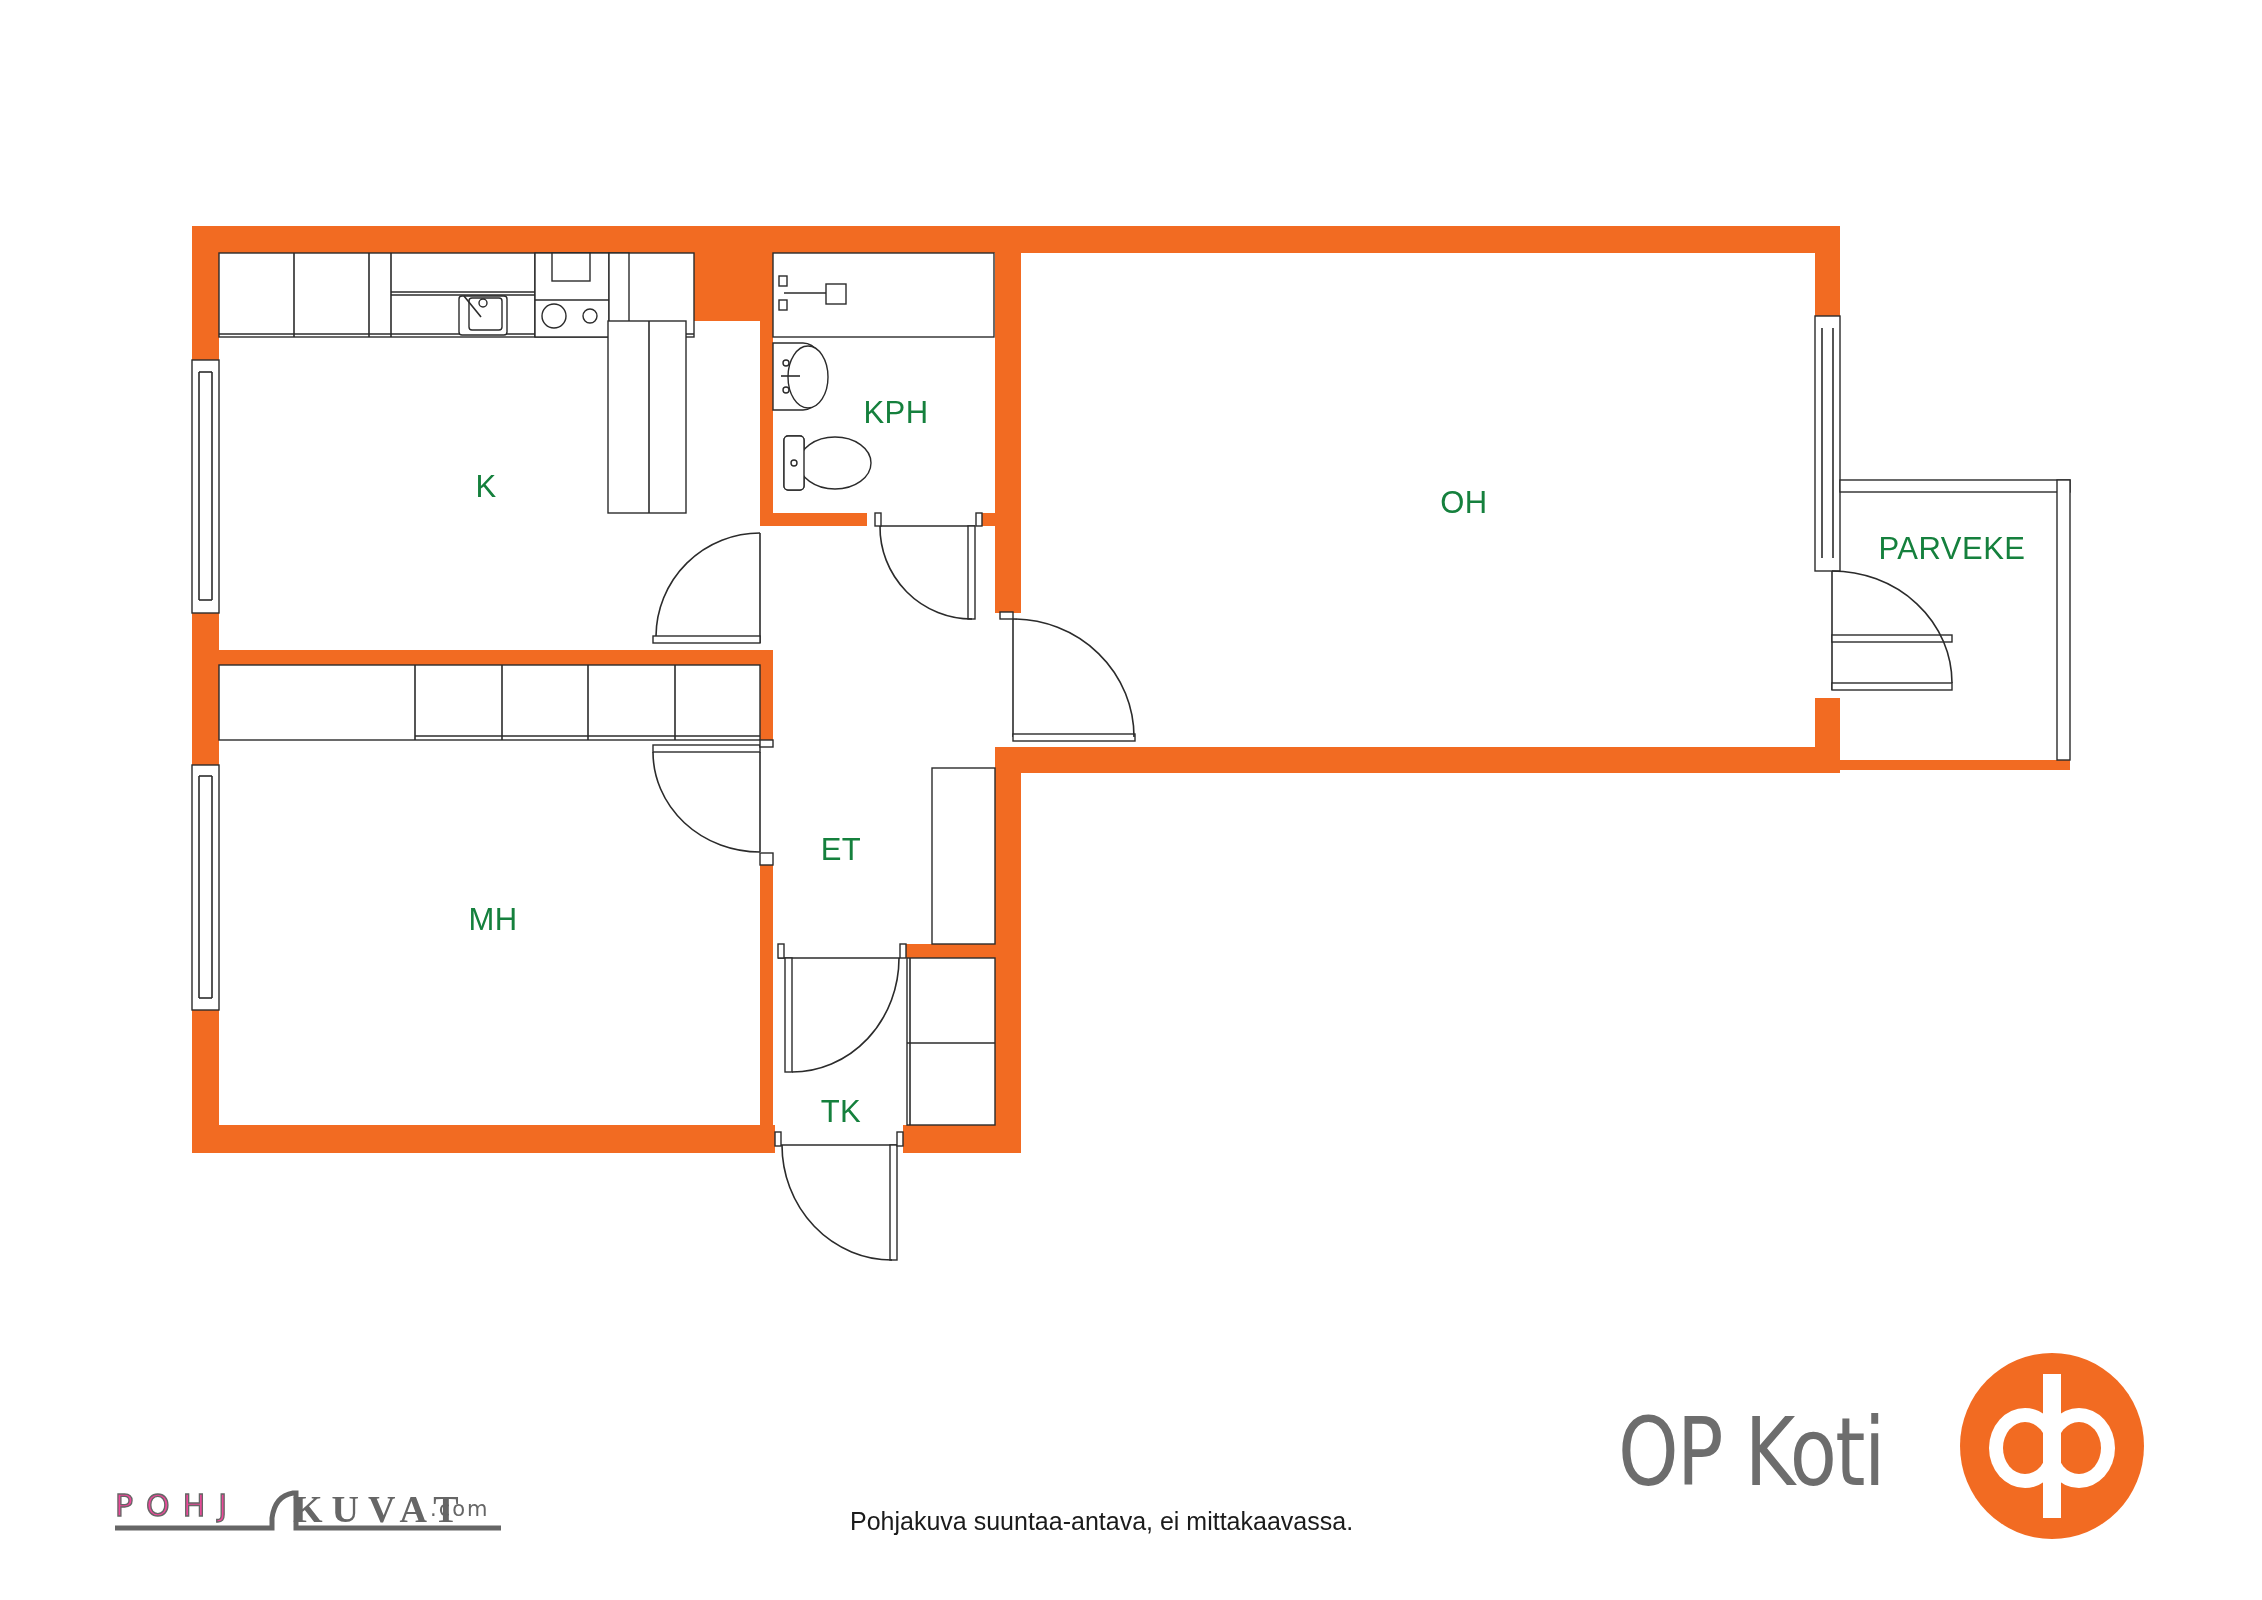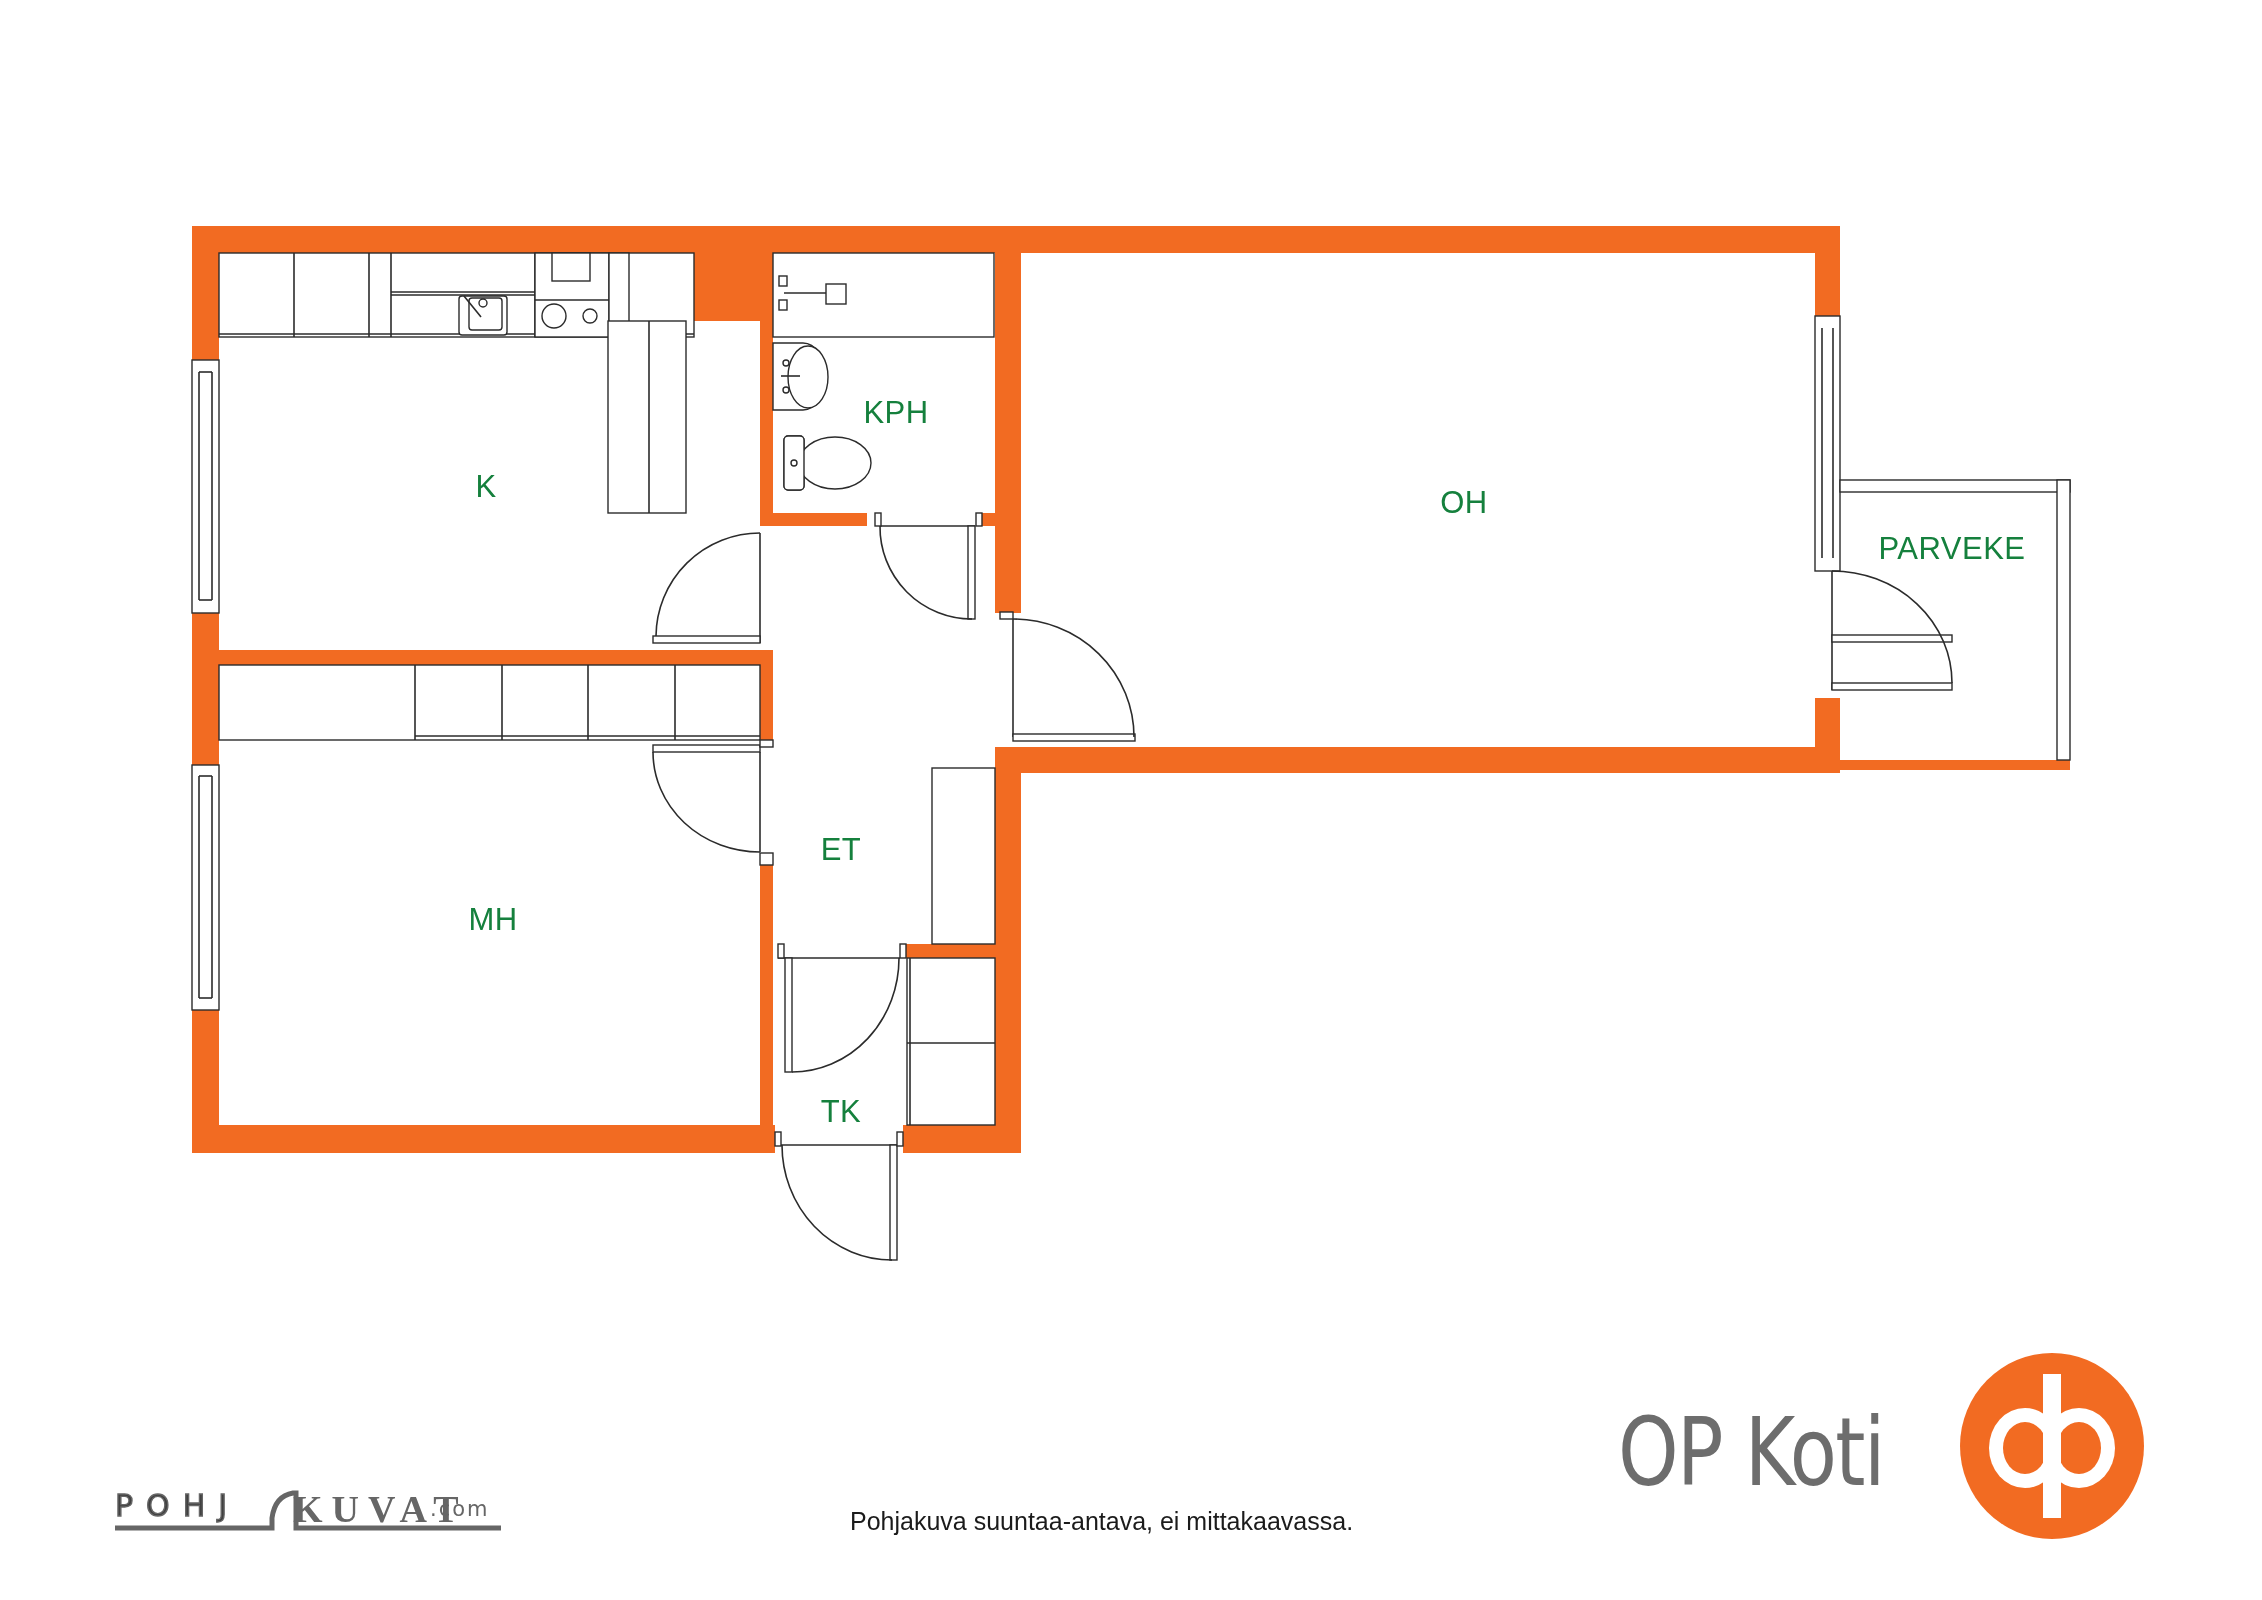--- a/index.html
+++ b/index.html
@@ -6,21 +6,21 @@
   body { width: 2262px; height: 1600px; position: relative; overflow: hidden; font-family: "Liberation Sans", "DejaVu Sans", sans-serif; }
   #plan { position: absolute; left: 0; top: 0; width: 2262px; height: 1600px; }
   .wall { fill: #f26b22; }
   .line { fill: none; stroke: #2b2b2b; stroke-width: 1.6; }
   .thin { fill: #ffffff; stroke: #2b2b2b; stroke-width: 1.4; }
   .room-label { position: absolute; font-family: Liberation Sans, sans-serif; font-size: 31px; color: #15803d; transform: translate(-50%, -50%); white-space: nowrap; letter-spacing: 0.5px; }
   .disclaimer { position: absolute; left: 850px; top: 1507px; font-family: Liberation Sans, sans-serif; font-size: 25px; color: #1b1b1b; white-space: nowrap; }
   .brand-text { position: absolute; left: 1618px; top: 1398px; font-family: "DejaVu Sans", sans-serif; font-size: 94px; font-weight: normal; color: #6d6d6d; letter-spacing: -2px; white-space: nowrap; transform: scaleX(0.82); transform-origin: left top; }
   .op-logo { position: absolute; left: 1958px; top: 1352px; width: 188px; height: 188px; }
   .pk-logo { position: absolute; left: 115px; top: 1488px; width: 390px; height: 50px; }
-  .pk-outline { position: absolute; left: 0; top: 0; font-family: "DejaVu Sans", sans-serif; font-size: 30px; letter-spacing: 13px; color: #404040; -webkit-text-stroke: 1.3px #666; white-space: nowrap; }
+  .pk-outline { position: absolute; left: 0; top: 0; font-family: "DejaVu Sans", sans-serif; font-size: 30px; letter-spacing: 13px; color: #ec4899; -webkit-text-stroke: 1.3px #666; white-space: nowrap; }
   .pk-bold { position: absolute; left: 178px; top: -1px; font-family: Liberation Serif, serif; font-weight: bold; font-size: 38px; letter-spacing: 9px; color: #666; white-space: nowrap; }
   .pk-com { position: absolute; left: 315px; top: 9px; font-family: "DejaVu Sans", sans-serif; font-size: 21px; letter-spacing: 2px; color: #666; white-space: nowrap; }
 </style>
 </head>
 <body>
 
 <svg id="plan" viewBox="0 0 2262 1600" xmlns="http://www.w3.org/2000/svg">
 
   <g>
 

